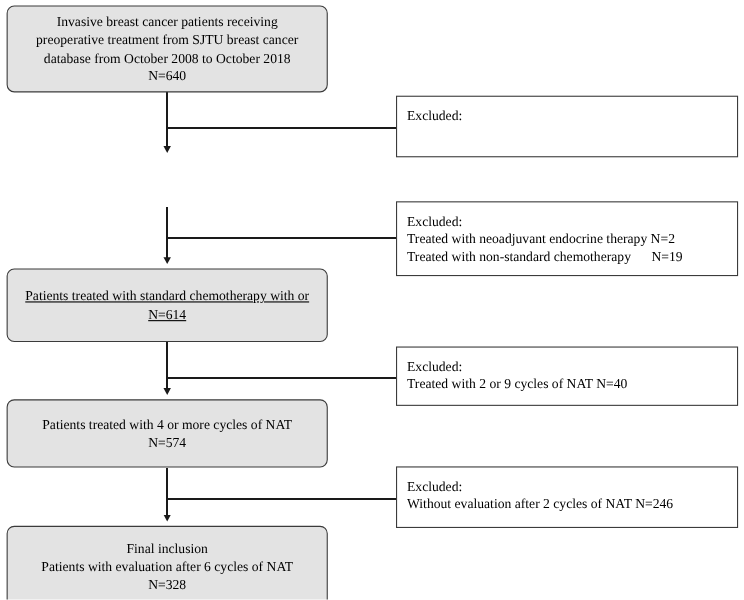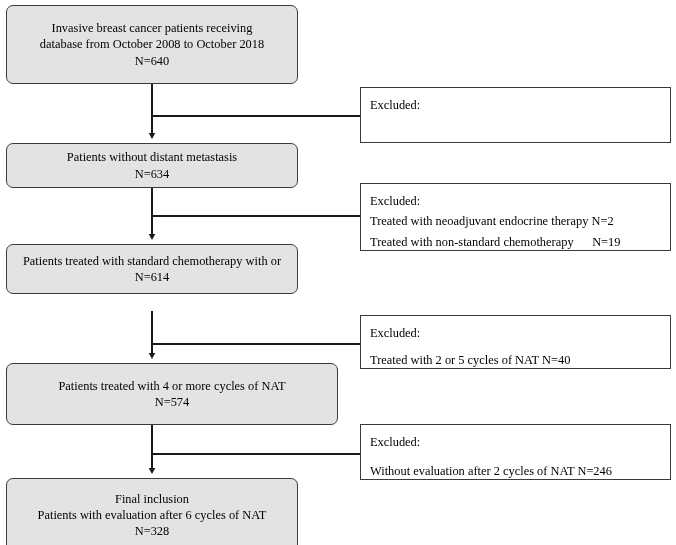--- a/index.html
+++ b/index.html
@@ -53,41 +53,41 @@
     font-size: 12.4px;
     padding: 3px 8px;
   }
 
   .node.excluded {
     background: #ffffff;
     border: 1.6px solid #3b3b3b;
     border-radius: 0;
     font-size: 12.4px;
     align-items: flex-start;
-    justify-content: space-between;
+    justify-content: flex-start;
     text-align: left;
     padding: 9px 0 0 9px;
     font-family: Liberation Serif, serif;
   }
 
   .node.excluded .line {
     display: block;
     white-space: pre;
   }
 
   .stage .line {
     display: block;
     white-space: nowrap;
   }
 
   
   #node-cohort-source   { left: 6px;  top: 5px;   width: 292px; height: 79px; }
   #node-no-metastasis   { left: 6px;  top: 143px; width: 292px; height: 45px; }
-  #node-standard-chemo  { left: 6px;  top: 244px; width: 292px; height: 50px; }
-  #node-four-cycles     { left: 6px;  top: 363px; width: 332px; height: 62px; }
+  #node-standard-chemo  { left: 6px;  top: 244px; width: 292px; height: 67px; text-decoration: underline; }
+  #node-four-cycles     { left: 6px;  top: 363px; width: 292px; height: 62px; }
   #node-final-inclusion { left: 6px;  top: 478px; width: 292px; height: 74px; }
 
   
   #node-excl-metastasis { left: 360px; top: 87px;  width: 311px; height: 56px; }
   #node-excl-therapy    { left: 360px; top: 183px; width: 311px; height: 68px; }
   #node-excl-cycles     { left: 360px; top: 315px; width: 311px; height: 54px; }
   #node-excl-evaluation { left: 360px; top: 424px; width: 311px; height: 56px; }
 </style>
 </head>
 <body>
@@ -113,28 +113,25 @@
 
       <line x1="152" y1="116" x2="360" y2="116"></line>
       <line x1="152" y1="216" x2="360" y2="216"></line>
       <line x1="152" y1="344" x2="360" y2="344"></line>
       <line x1="152" y1="454" x2="360" y2="454"></line>
     </g>
   </svg>
 
   <div class="node stage" id="node-cohort-source">
     <span class="line">Invasive breast cancer patients receiving</span>
+    <span class="line">preoperative treatment from SJTU breast cancer</span>
     <span class="line">database from October 2008 to October 2018</span>
     <span class="line">N=640</span>
   </div>
 
-  <div class="node stage" id="node-no-metastasis">
-    <span class="line">Patients without distant metastasis</span>
-    <span class="line">N=634</span>
-  </div>
 
   <div class="node stage" id="node-standard-chemo">
     <span class="line">Patients treated with standard chemotherapy with or</span>
     <span class="line">N=614</span>
   </div>
 
   <div class="node stage" id="node-four-cycles">
     <span class="line">Patients treated with 4 or more cycles of NAT</span>
     <span class="line">N=574</span>
   </div>
@@ -150,21 +147,21 @@
   </div>
 
   <div class="node excluded" id="node-excl-therapy">
     <span class="line">Excluded:</span>
     <span class="line">Treated with neoadjuvant endocrine therapy N=2</span>
     <span class="line">Treated with non-standard chemotherapy      N=19</span>
   </div>
 
   <div class="node excluded" id="node-excl-cycles">
     <span class="line">Excluded:</span>
-    <span class="line">Treated with 2 or 5 cycles of NAT N=40</span>
+    <span class="line">Treated with 2 or 9 cycles of NAT N=40</span>
   </div>
 
   <div class="node excluded" id="node-excl-evaluation">
     <span class="line">Excluded:</span>
     <span class="line">Without evaluation after 2 cycles of NAT N=246</span>
   </div>
 
 </div>
 
 </body></html>

